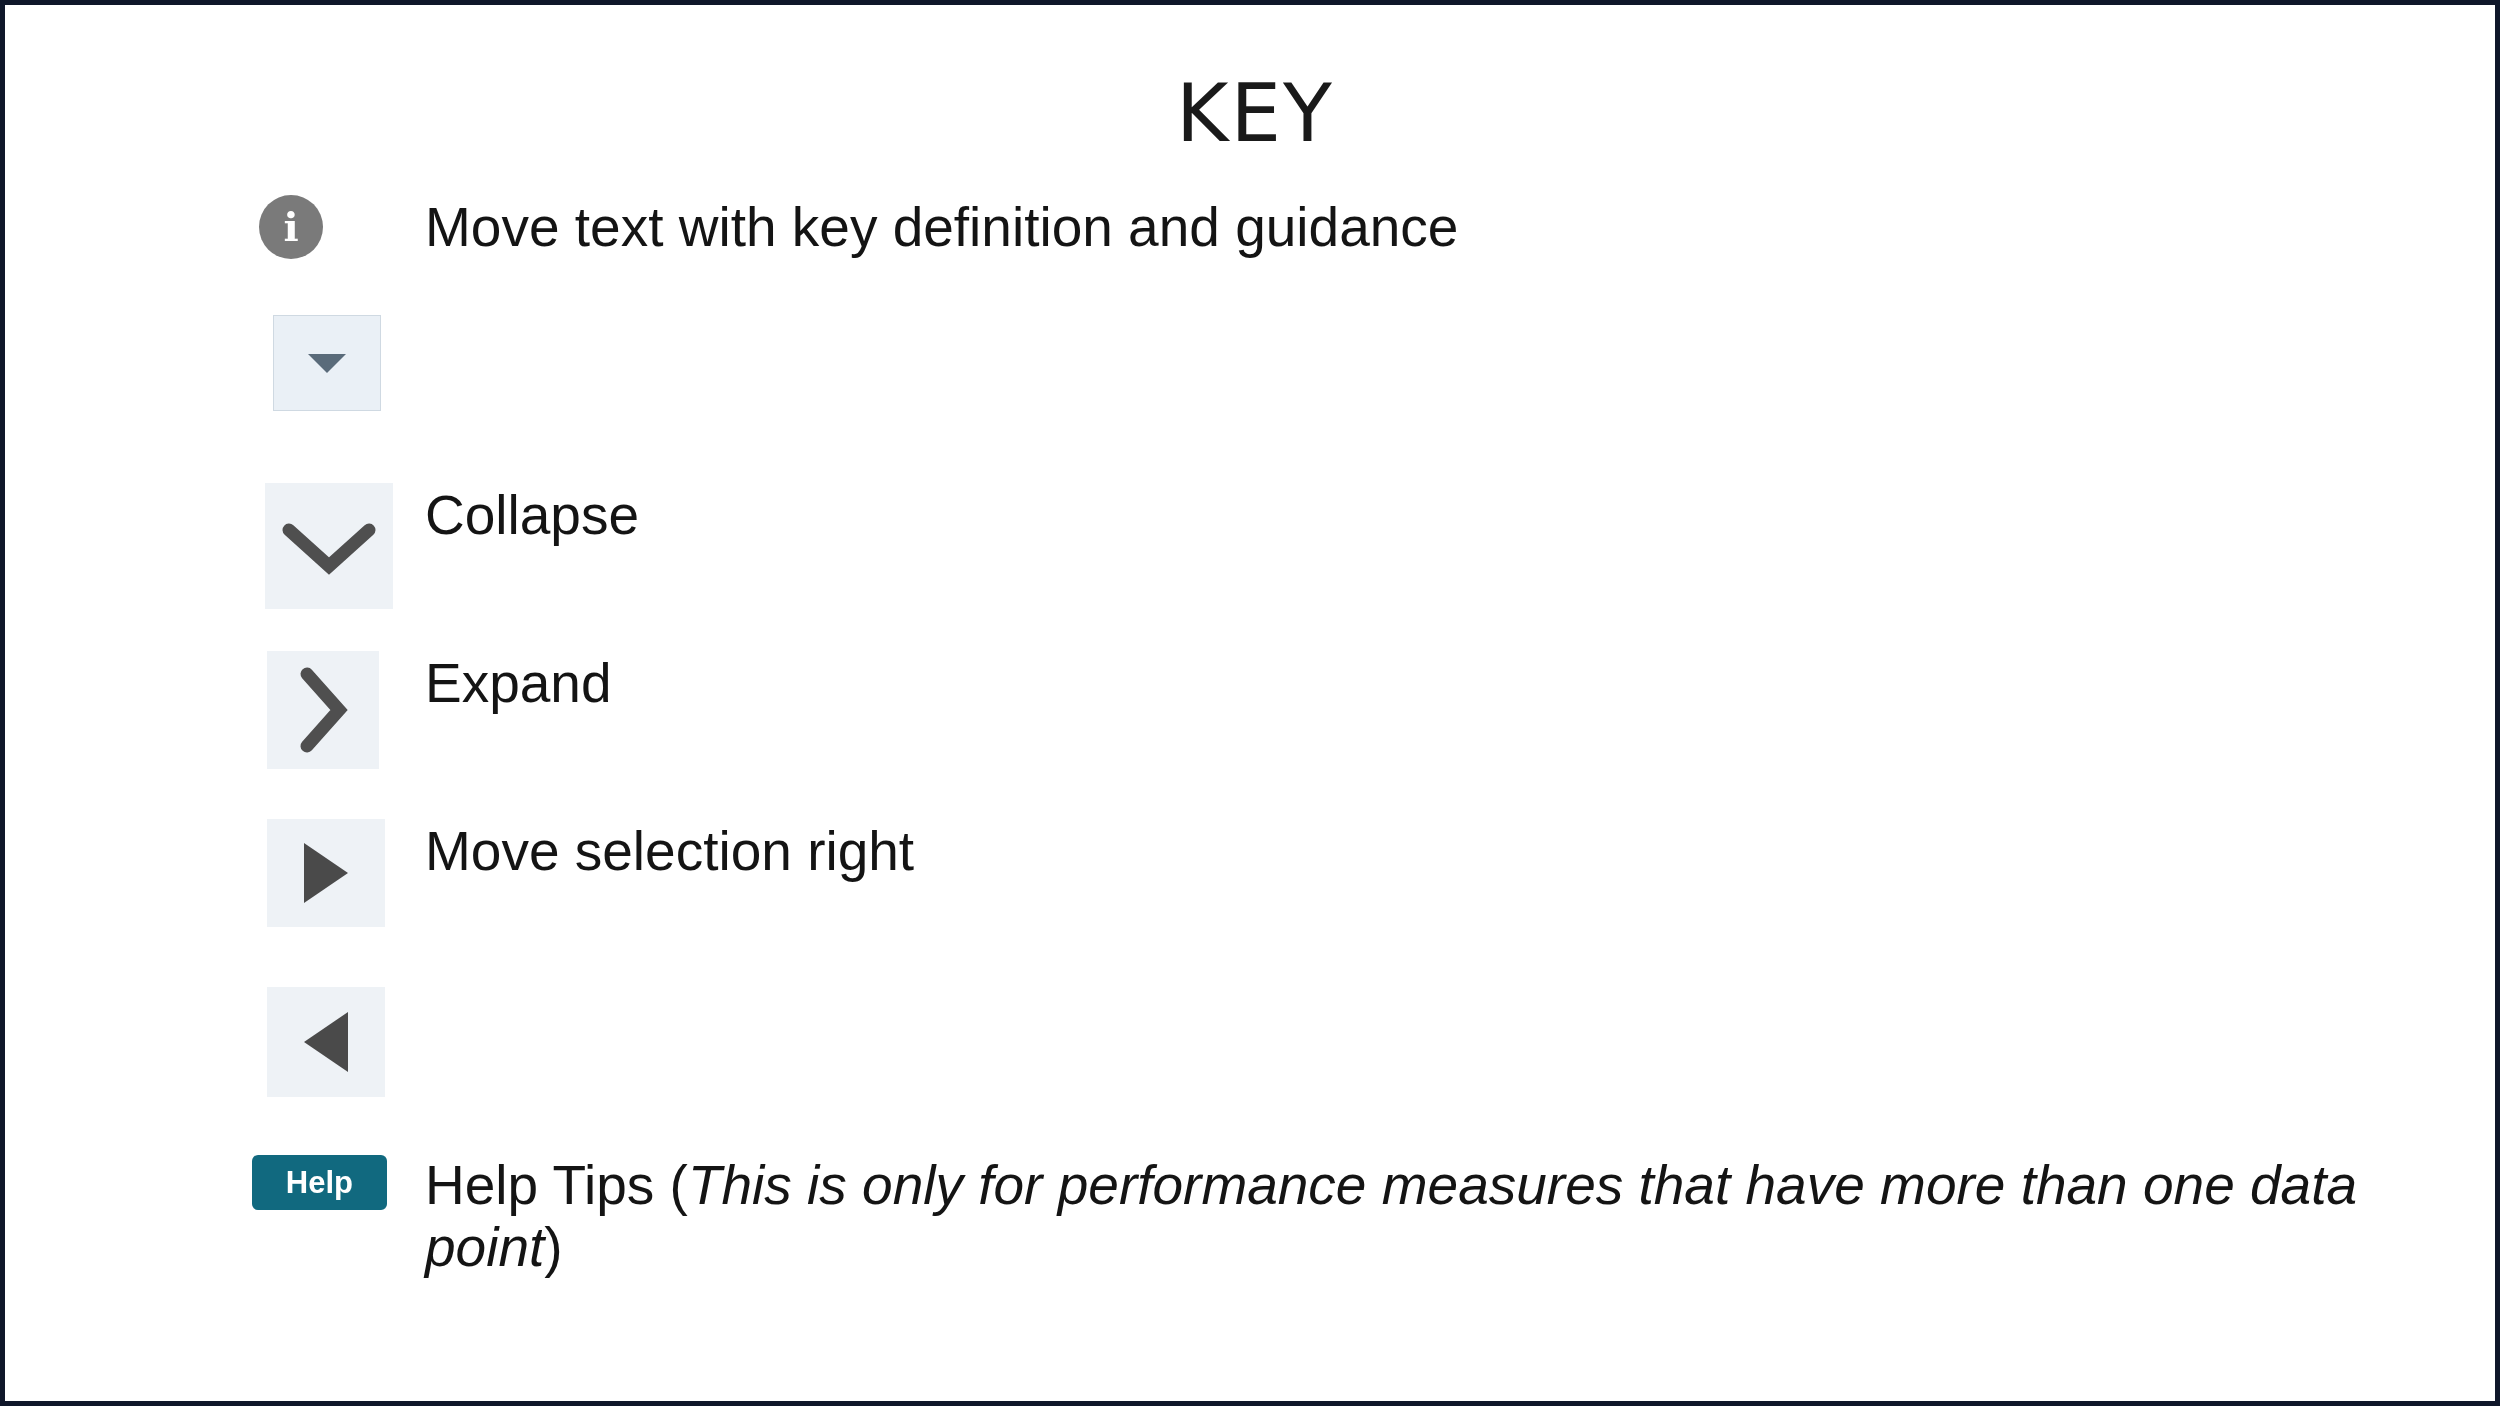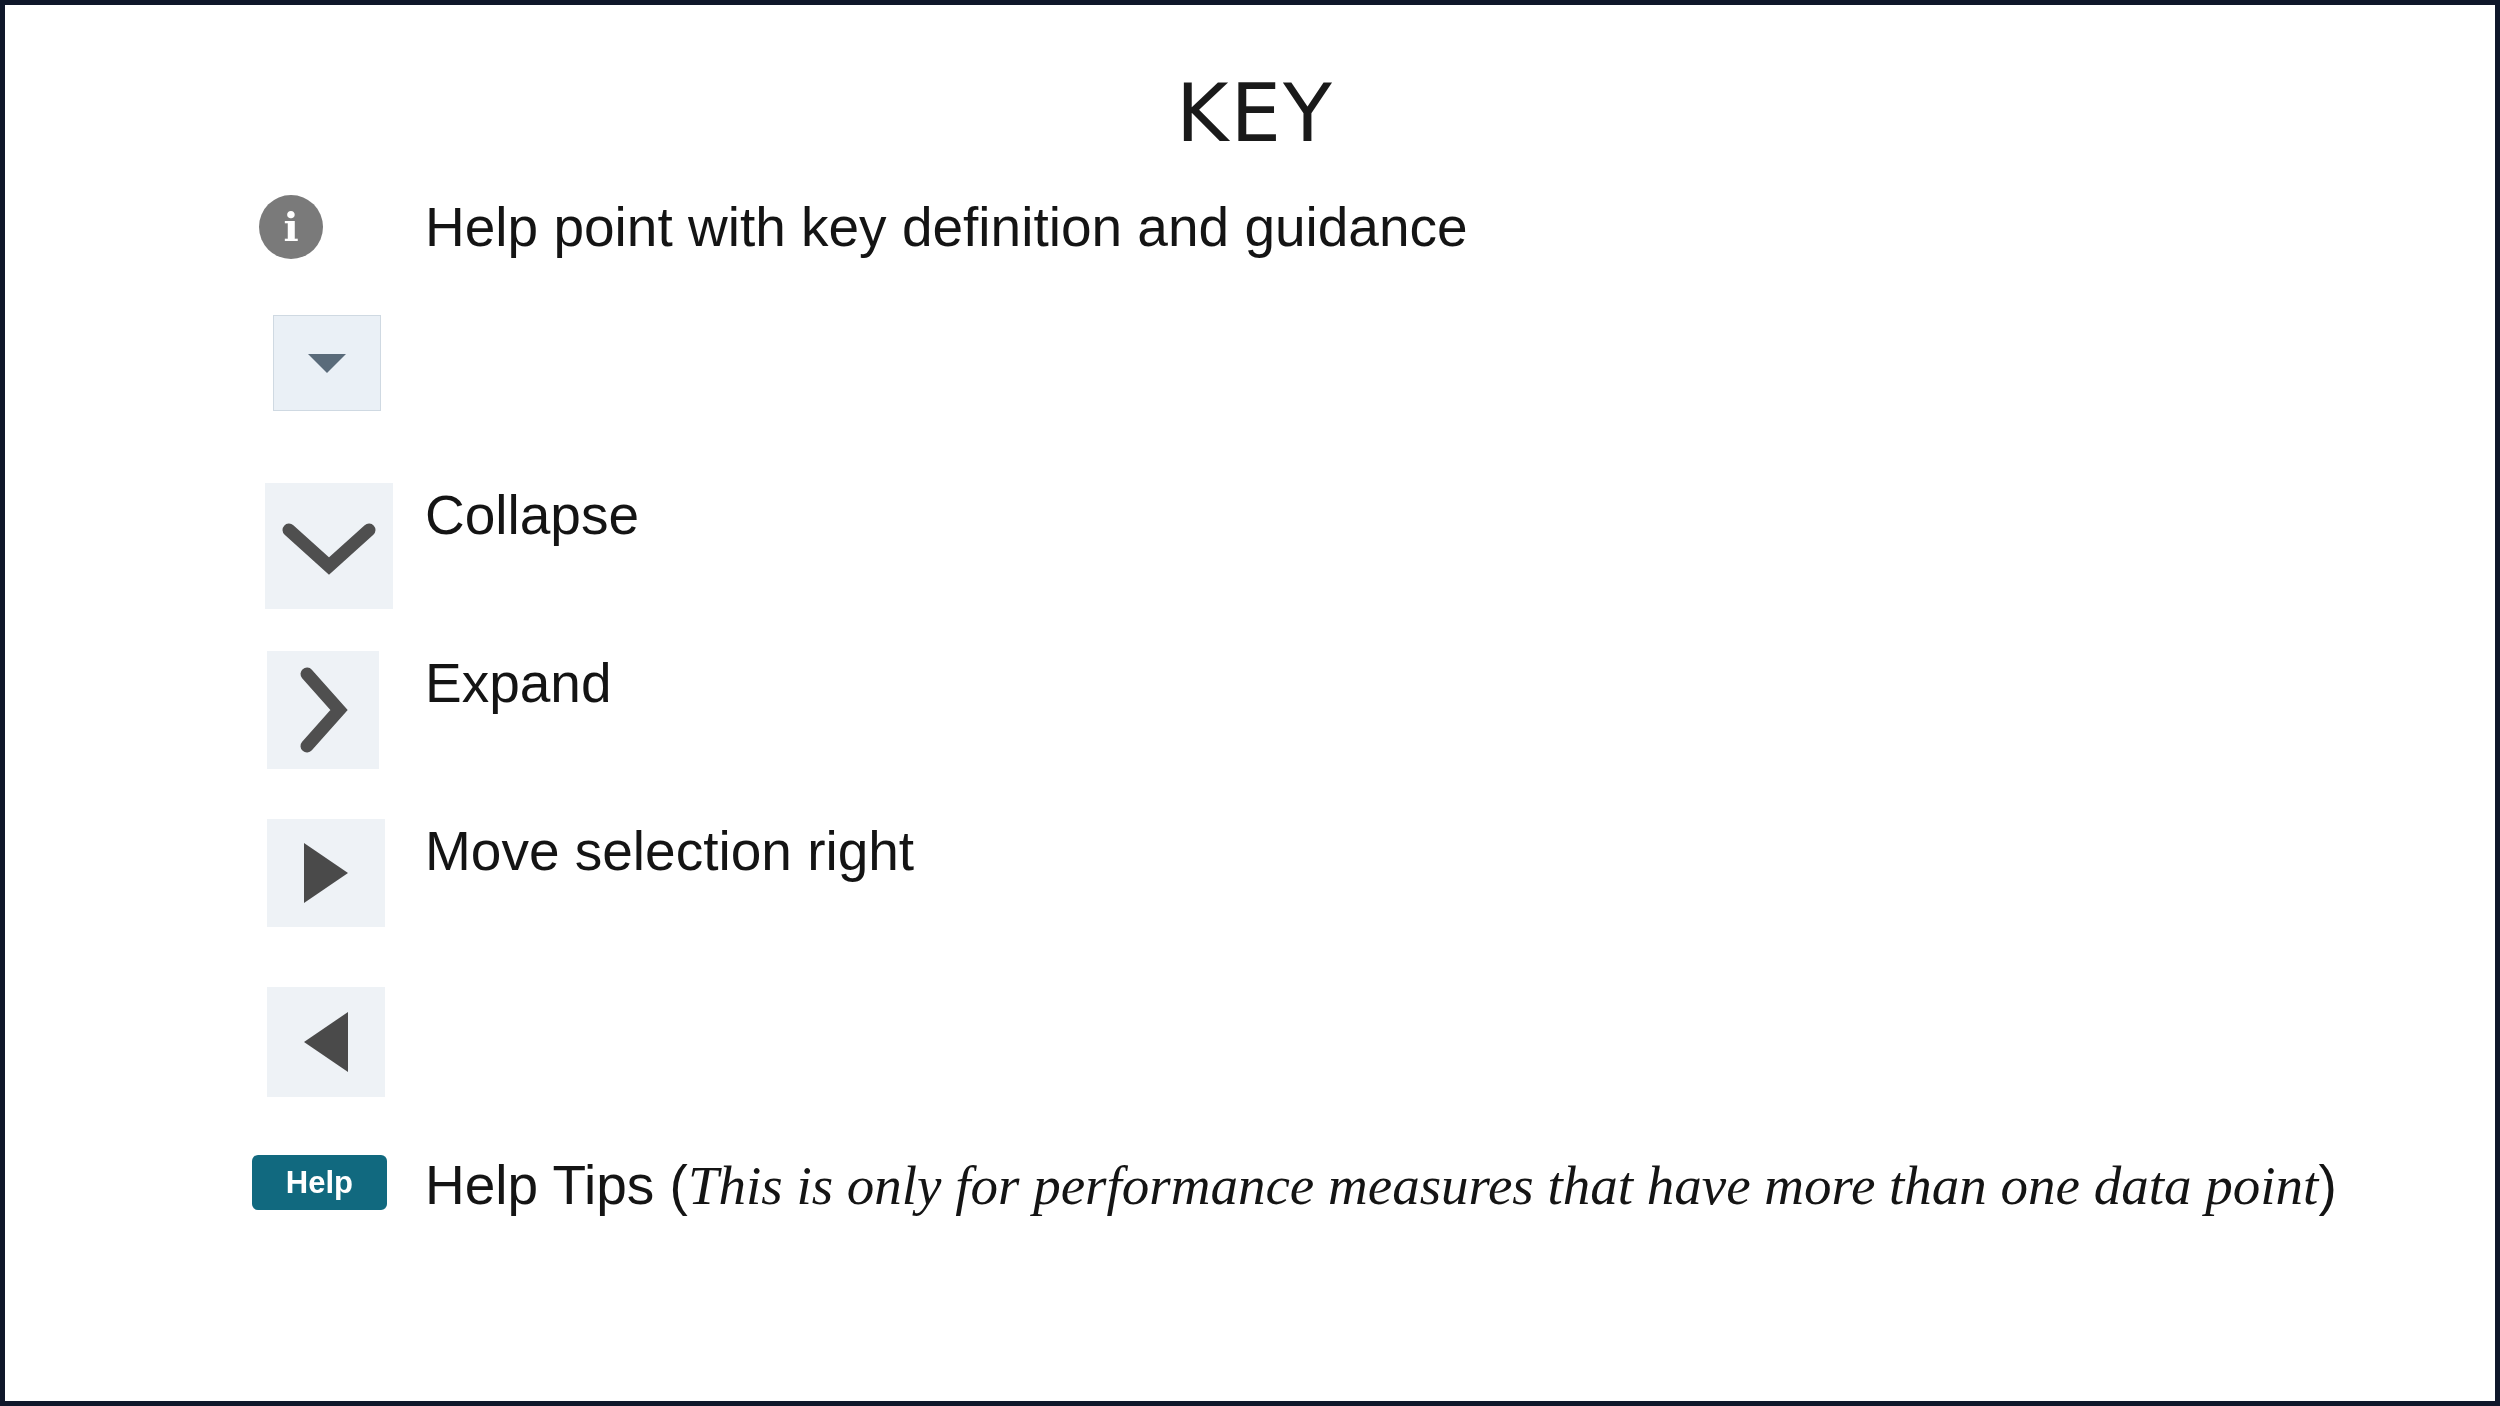--- a/index.html
+++ b/index.html
@@ -140,41 +140,40 @@
   }
 
   .help-label {
     font-size: 55px;
     color: #141414;
     line-height: 1.12;
     max-width: 1960px;
   }
   .help-label i {
     font-style: italic;
-    font-family: Liberation Serif, serif;
   }
 </style>
 </head>
 <body>
 
 <div id="page">
 
   <div class="title">KEY</div>
 
   <div class="rows">
 
     <div class="row row-info">
       <div class="icon-cell">
         <div class="info-wrap">
           <div class="info-circle">
             <span>i</span>
           </div>
         </div>
       </div>
-      <div class="label">Help point with key definition and guidance</div>
+      <div class="label">Move text with key definition and guidance</div>
     </div>
 
     <div class="row row-dropdown">
       <div class="icon-cell">
         <div class="sq dropdown">
           <div class="tri-down"></div>
         </div>
       </div>
     </div>
 

